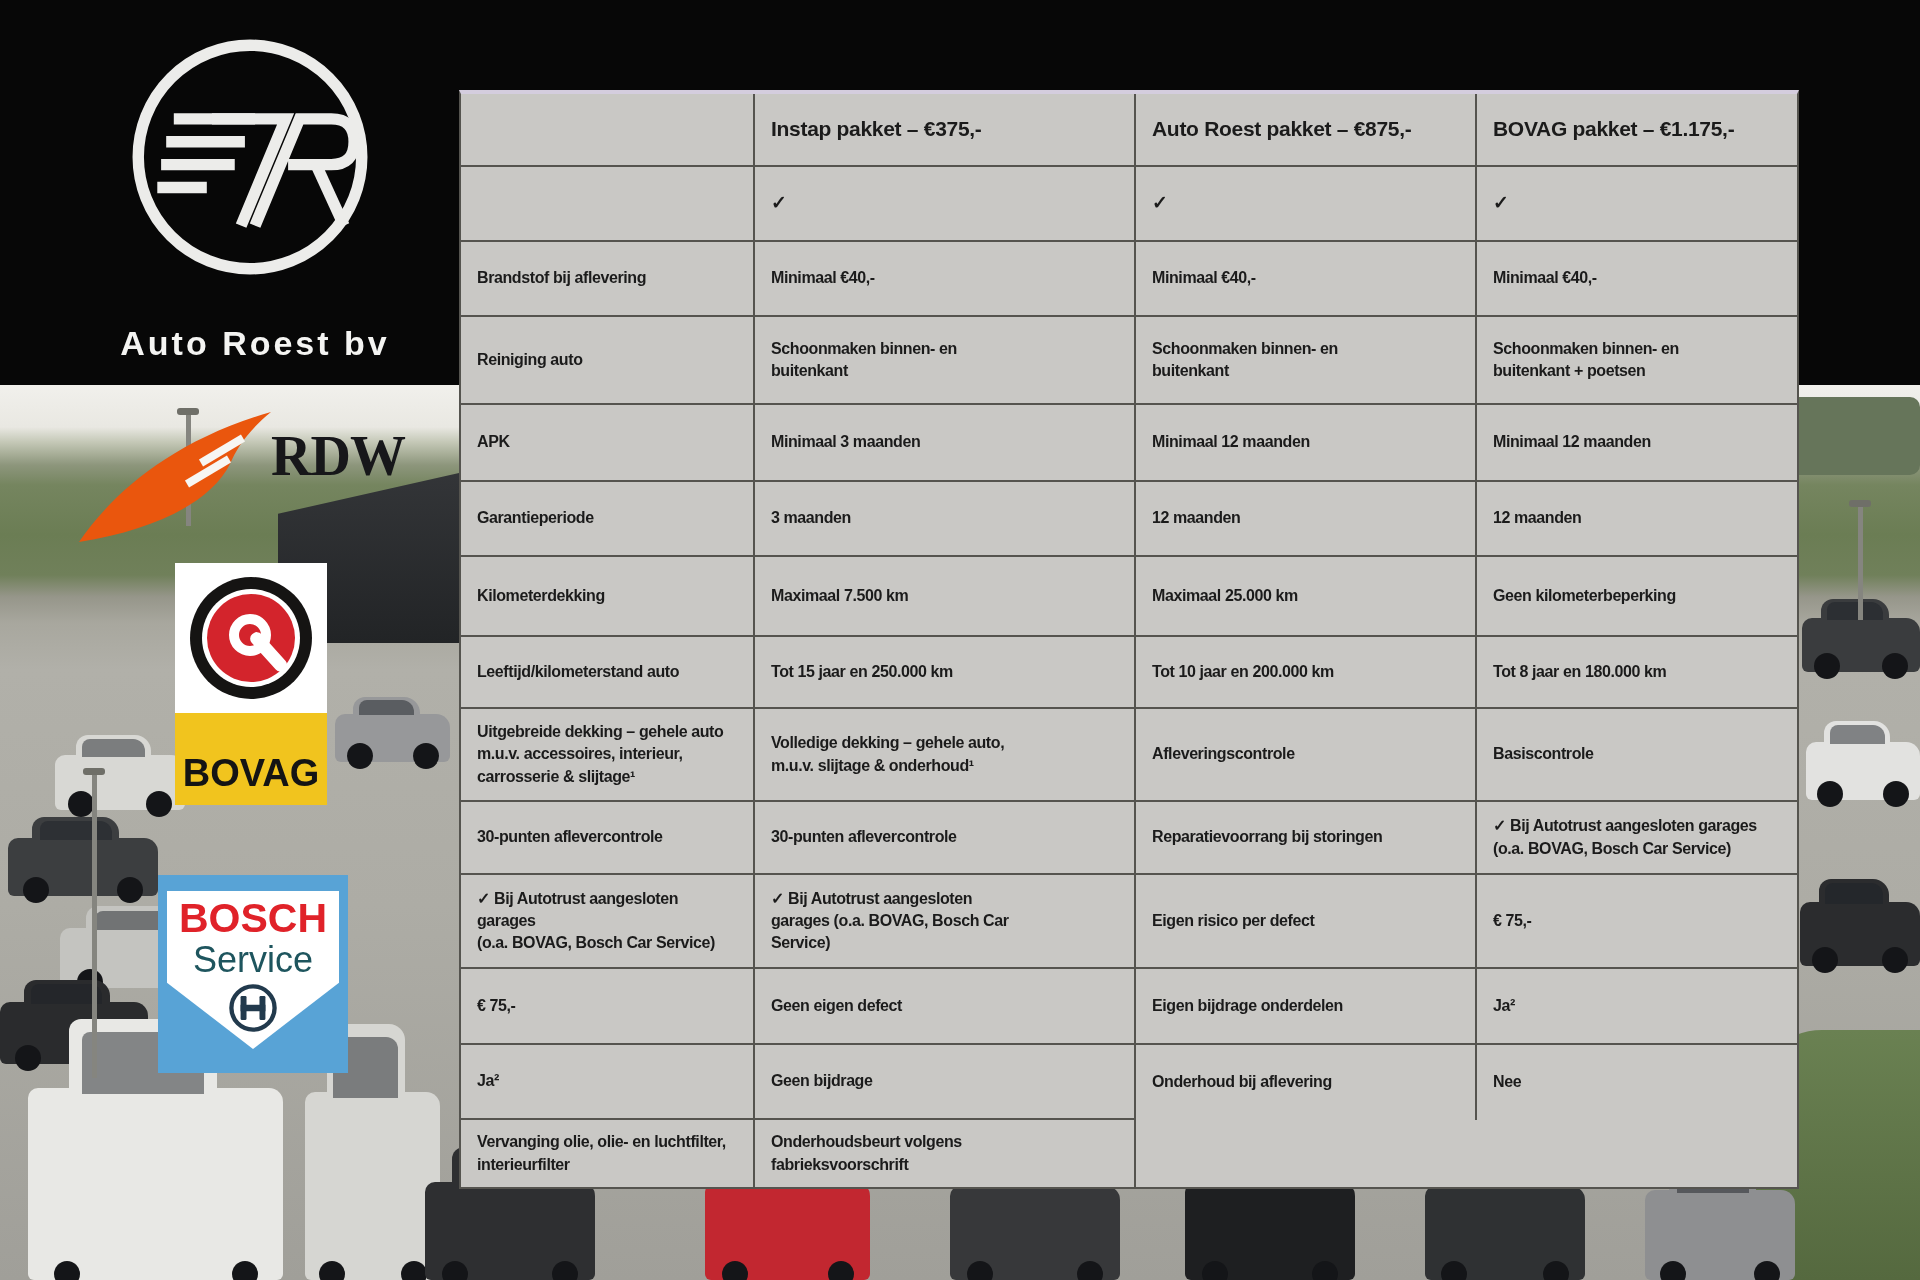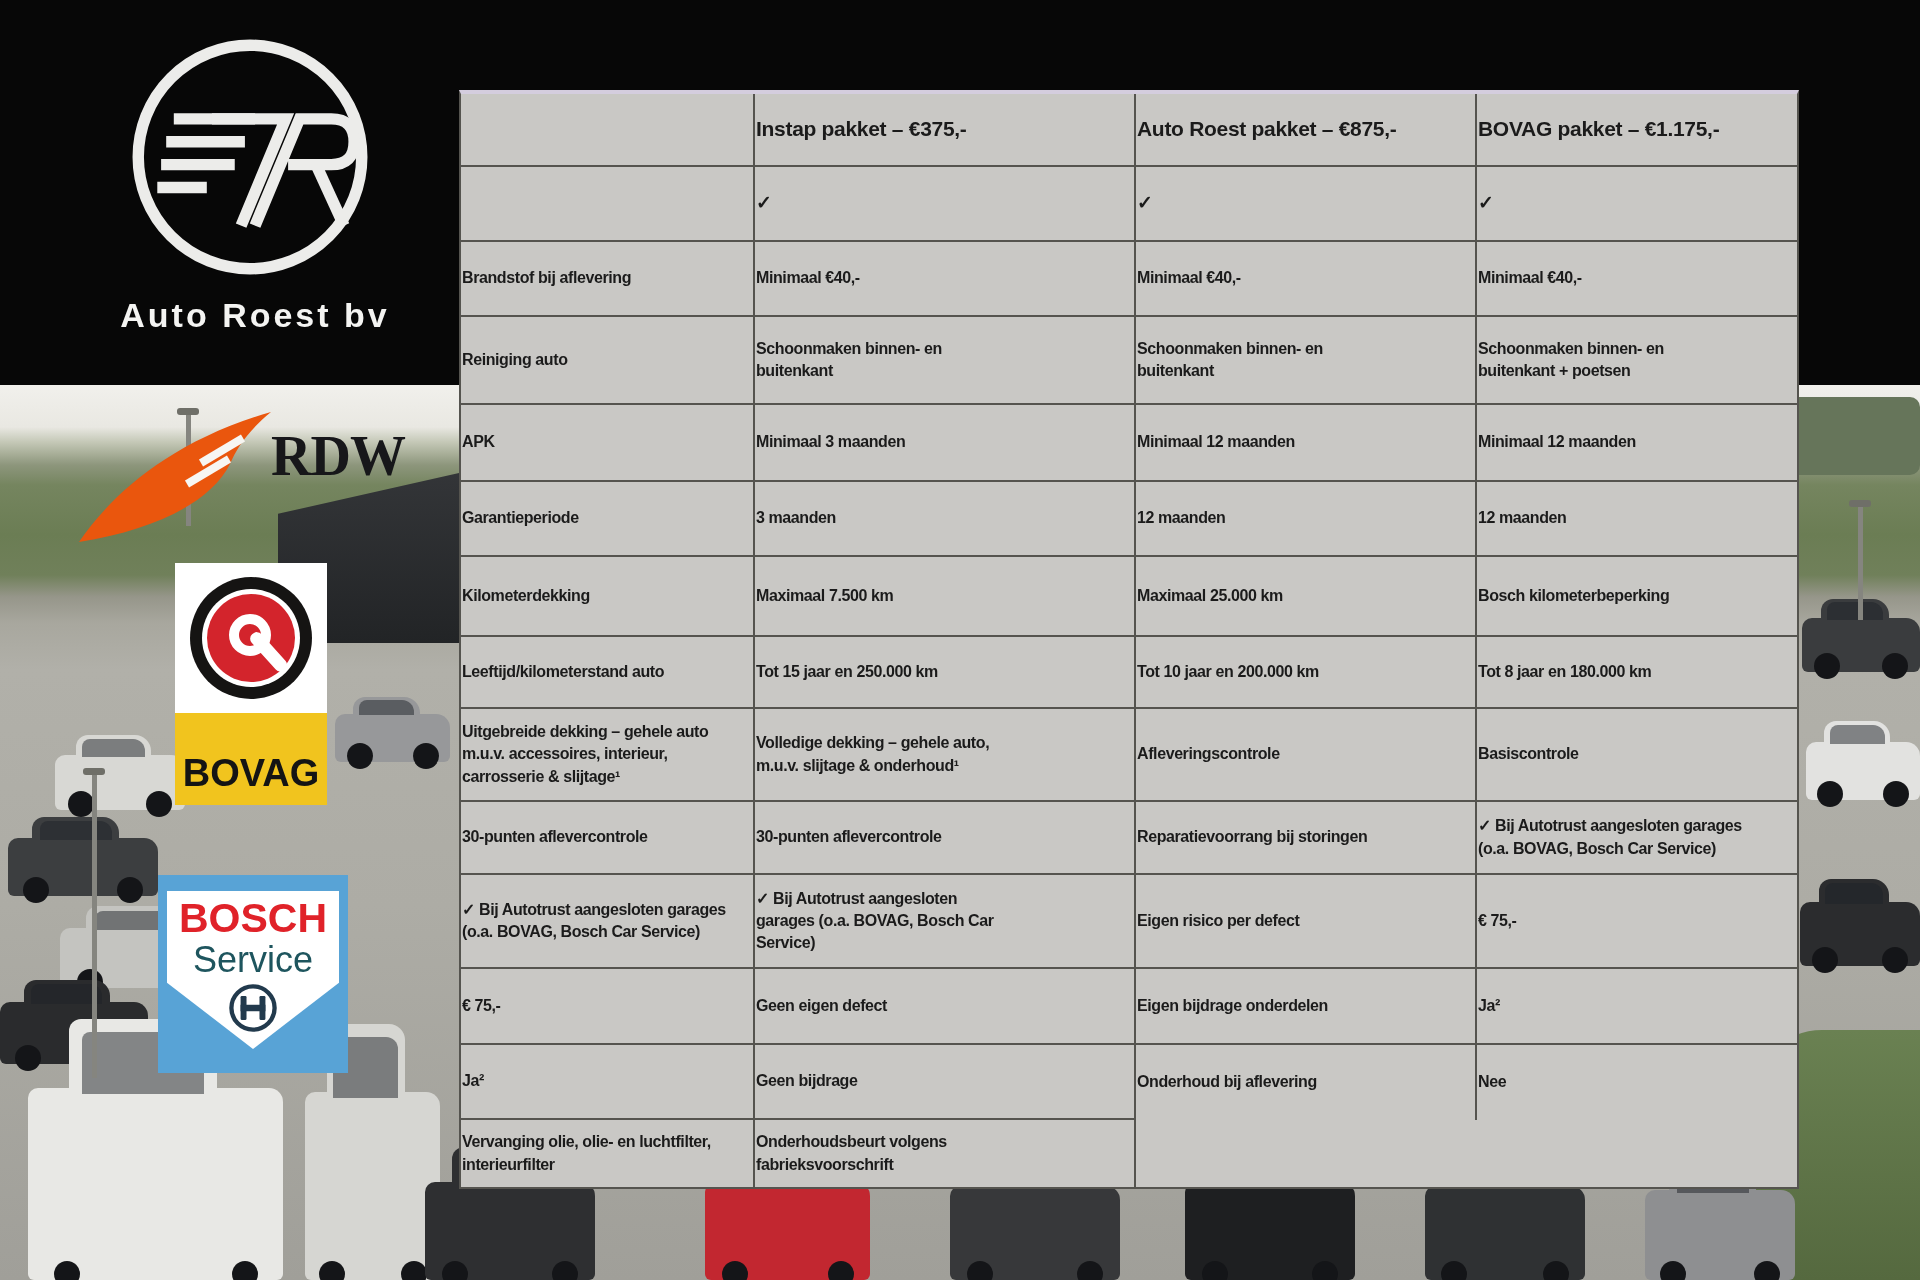--- a/index.html
+++ b/index.html
@@ -22,21 +22,21 @@
     background:linear-gradient(180deg,#6a8152,#55693f);border-radius:70px 0 0 0;}
   .pole{position:absolute;width:5px;background:#85857f;z-index:1;}
   .pole .pole-head{position:absolute;top:0;left:-9px;width:22px;height:7px;background:#6f6f68;border-radius:3px;}
   .car{position:absolute;border-radius:10px 14px 6px 6px;z-index:1;}
   .car .roof{position:absolute;left:16%;top:-36%;width:58%;height:42%;background:inherit;border-radius:12px 16px 0 0;}
   .car .glass{position:absolute;left:21%;top:-29%;width:48%;height:32%;background:rgba(30,34,40,.5);border-radius:8px 12px 0 0;}
   .car .wheel{position:absolute;bottom:-7px;width:26px;height:26px;border-radius:50%;background:#141518;}
 
   
   .monogram{position:absolute;left:123px;top:30px;width:254px;height:254px;z-index:3;}
-  .brand-name{position:absolute;left:55px;top:296px;width:400px;text-align:center;color:#f4f4f2;
+  .brand-name{position:absolute;left:55px;top:324px;width:400px;text-align:center;color:#f4f4f2;
     font-weight:bold;font-size:34px;letter-spacing:3px;z-index:3;}
 
   
   .rdw{position:absolute;left:75px;top:402px;width:340px;height:150px;z-index:3;}
   .rdw svg{position:absolute;left:0;top:4px;width:200px;height:140px;}
   .rdw-text{position:absolute;left:196px;top:22px;font-family:"Liberation Serif","DejaVu Serif",serif;
     font-weight:bold;font-size:56px;color:#17171a;letter-spacing:-1px;}
 
   
   .bovag{position:absolute;left:175px;top:563px;width:152px;z-index:3;}
@@ -57,21 +57,21 @@
   .bosch-word{margin-top:7px;font-size:41px;font-weight:bold;color:#e02229;line-height:1;letter-spacing:0;}
   .bosch-service{font-size:36px;font-weight:normal;color:#1e555e;line-height:1;margin-top:3px;}
   .bosch-symbol{width:54px;height:54px;margin-top:3px;}
 
   
   .pkg-table{position:absolute;left:459px;top:90px;width:1336px;z-index:4;display:grid;
     grid-template-columns:294px 381px 341px 320px;
     grid-template-rows:73px 75px 75px 88px 77px 75px 80px 72px 93px 73px 94px 76px 75px 67px;
     background:#c9c8c5;border:2px solid #55544f;border-top:4px solid #d4cdde;}
   .cell{border-right:2px solid #55544f;border-bottom:2px solid #55544f;display:flex;align-items:center;
-    padding:0 1px;font-weight:bold;font-size:16px;letter-spacing:-0.4px;color:#1b1b1b;
+    padding:0 16px;font-weight:bold;font-size:16px;letter-spacing:-0.4px;color:#1b1b1b;
     white-space:pre-line;line-height:1.38;box-sizing:border-box;overflow:hidden;}
   .cell:nth-child(4n){border-right:none;}
   .cell:nth-last-child(-n+4){border-bottom:none;}
   .cell.th{font-size:21px;letter-spacing:-0.3px;}
   .cell.lbl{white-space:nowrap;}
   .cell:nth-child(n+5):nth-child(-n+8){font-size:19px;}
 </style>
 </head>
 <body>
 
@@ -264,21 +264,21 @@
       <div class="cell">Minimaal 3 maanden</div>
       <div class="cell">Minimaal 12 maanden</div>
       <div class="cell">Minimaal 12 maanden</div>
       <div class="cell lbl">Garantieperiode</div>
       <div class="cell">3 maanden</div>
       <div class="cell">12 maanden</div>
       <div class="cell">12 maanden</div>
       <div class="cell lbl">Kilometerdekking</div>
       <div class="cell">Maximaal 7.500 km</div>
       <div class="cell">Maximaal 25.000 km</div>
-      <div class="cell">Bosch kilometerbeperking</div>
+      <div class="cell">Geen kilometerbeperking</div>
       <div class="cell lbl">Leeftijd/kilometerstand auto</div>
       <div class="cell">Tot 15 jaar en 250.000 km</div>
       <div class="cell">Tot 10 jaar en 200.000 km</div>
       <div class="cell">Tot 8 jaar en 180.000 km</div>
       <div class="cell">Uitgebreide dekking – gehele auto
 m.u.v. accessoires, interieur,
 carrosserie &amp; slijtage¹</div>
       <div class="cell">Volledige dekking – gehele auto,
 m.u.v. slijtage &amp; onderhoud¹</div>
       <div class="cell lbl">Afleveringscontrole</div>

